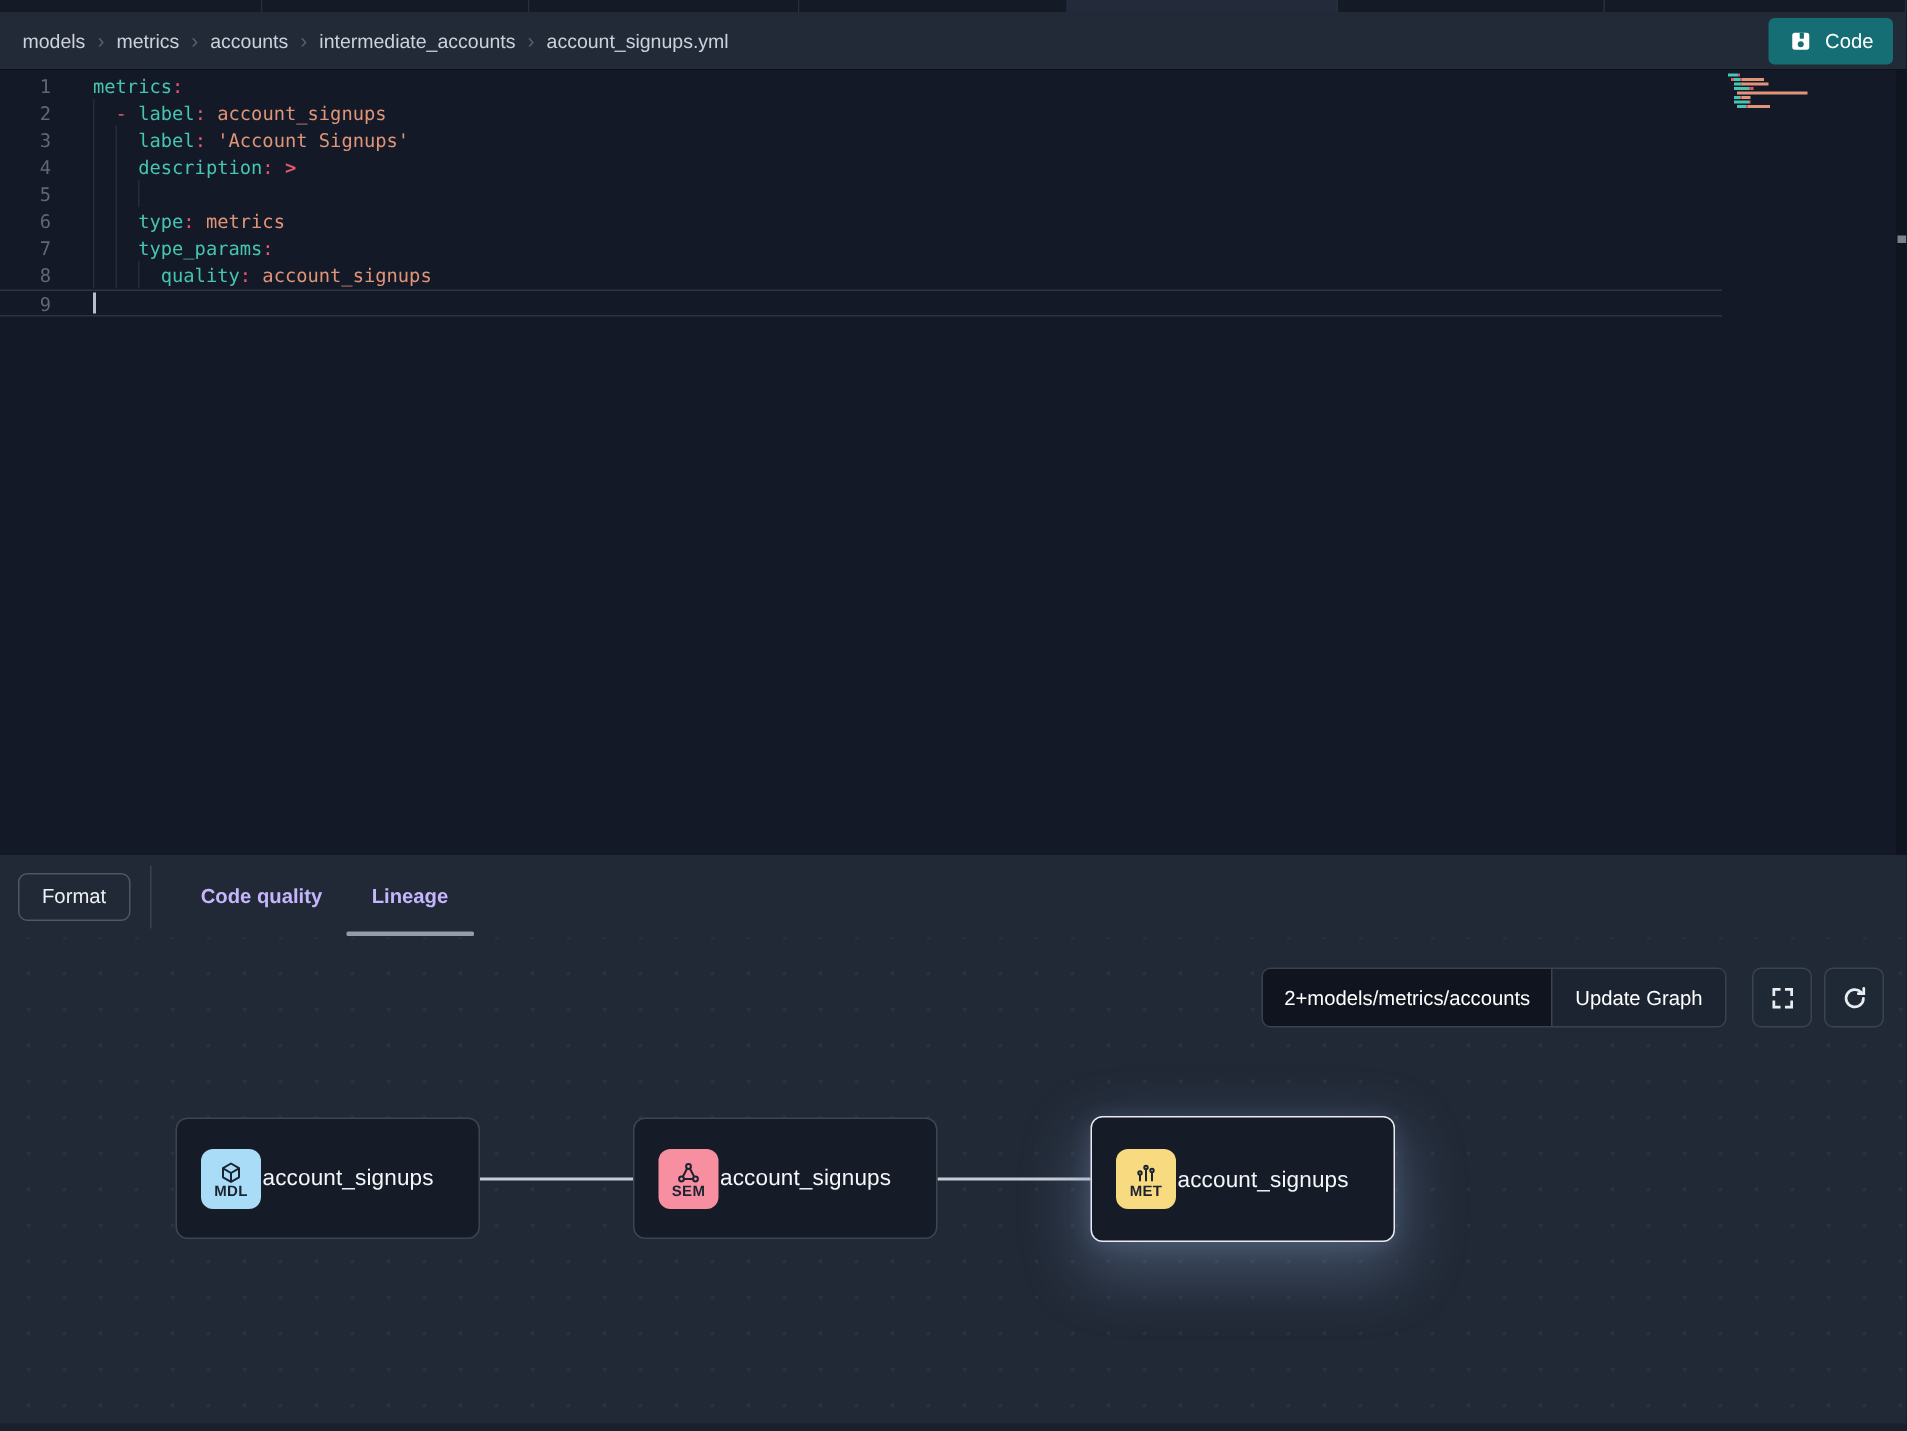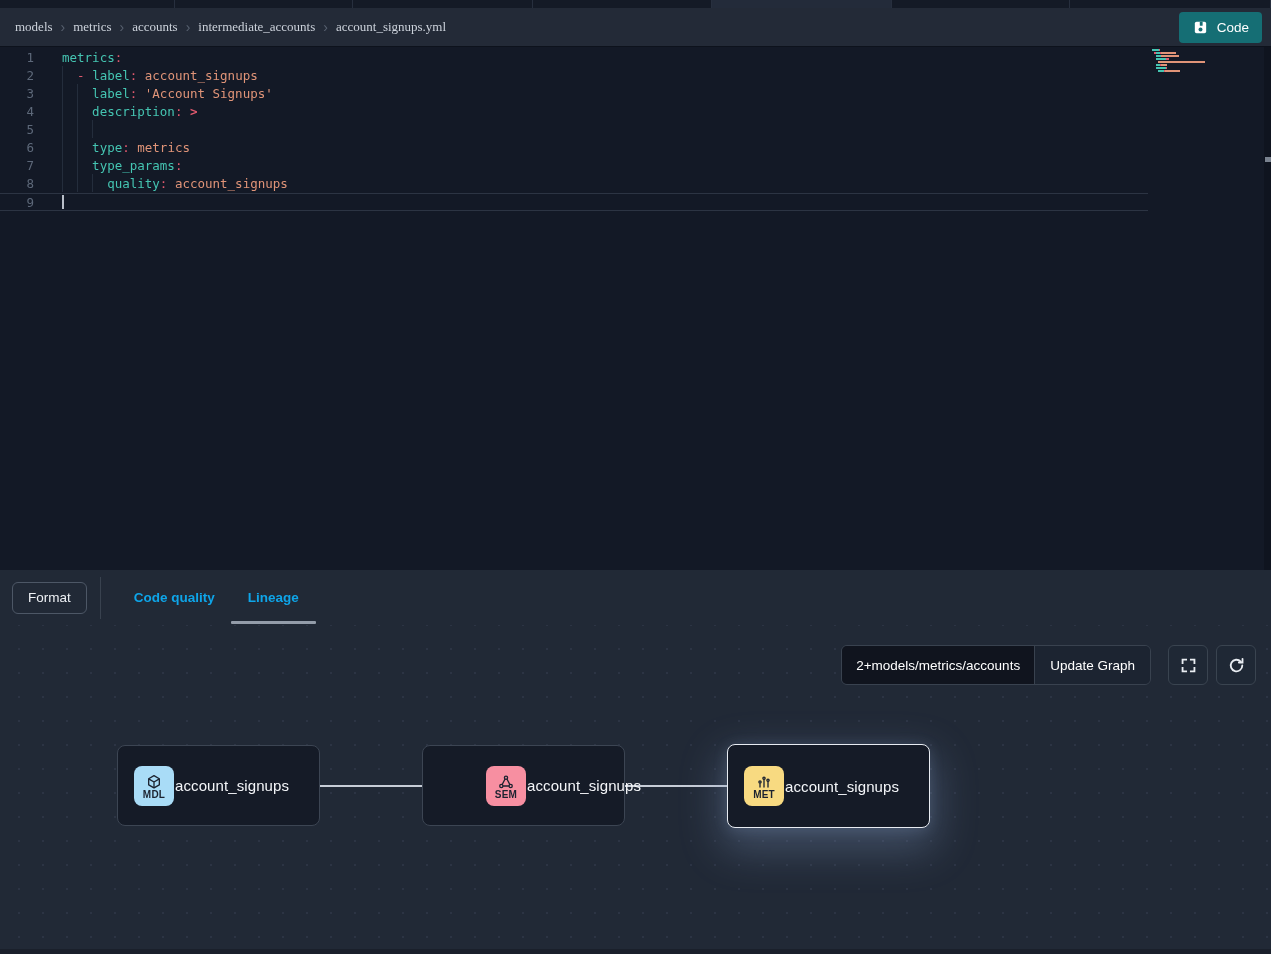--- a/index.html
+++ b/index.html
@@ -9,21 +9,21 @@
   
   .window-tabs { height:8px; display:flex; background:#10141f; }
   .wtab { height:8px; background:#141a26; border-right:1px solid #272f3e; }
   .wtab.active { background:#232b3a; }
 
   
   .breadcrumb-bar { height:39px; background:#232a37; display:flex; align-items:center;
                     justify-content:space-between; padding:0 6px 0 15px;
                     border-bottom:1px solid #0d121c; }
   .breadcrumb { display:flex; align-items:center; gap:8px; font-size:13px; color:#ccd2db; }
-  .crumb { cursor:default;font-family:Liberation Serif, serif; }
+  .crumb { cursor:default; }
   .crumb-sep { color:#57606f; font-size:14px; }
   .save-button { display:flex; align-items:center; gap:8px; background:#156e74; color:#fff;
                  border:none; border-radius:4px; height:31px; padding:0 13px;
                  font-size:13.5px; font-family:inherit; cursor:pointer; margin-right:3px; }
 
   
   .editor { position:relative; height:523px; background:#131926; overflow:hidden; }
   .editor-lines { padding-top:2px; }
   .editor-line { display:flex; height:18px; line-height:18px;
                  font-family:"DejaVu Sans Mono", monospace; font-size:12.5px; }
@@ -55,21 +55,21 @@
 
   
   .bottom-panel { position:absolute; left:0; top:570px; width:1271px; height:384px;
                   background:#212936; }
   .panel-header { height:55px; display:flex; align-items:center; position:relative; }
   .format-button { margin-left:12px; height:32px; padding:0 15px; background:transparent;
                    border:1px solid #4d5766; border-radius:6px; color:#eef1f5;
                    font-size:13.5px; font-family:inherit; cursor:pointer; }
   .header-divider { width:1px; height:42px; background:#39424f; margin-left:13px; }
   .panel-tab { position:relative; height:55px; display:flex; align-items:center;
-               margin-left:33px; color:#0ea5e9; font-size:13.5px; font-weight:700; cursor:pointer; }
+               margin-left:33px; color:#c4b5fd; font-size:13.5px; font-weight:700; cursor:pointer; }
   .panel-tab.active::after { content:''; position:absolute; left:-17px; right:-17px;
                bottom:1px; height:3px; background:#939ca9; border-radius:1px; }
 
   .canvas { position:absolute; left:0; top:55px; right:0; bottom:0;
             background-image:radial-gradient(#2c3444 1px, transparent 1.3px);
             background-size:24px 24px; background-position:7px 12px; }
   .canvas-edge { position:absolute; left:0; right:0; bottom:0; height:5px; background:#1a202b; }
 
   .lineage-toolbar { position:absolute; top:20px; right:15px; display:flex; gap:8px; }
   .selector-group { display:flex; height:40px; border:1px solid #39424f; border-radius:6px;
@@ -273,21 +273,21 @@
               <svg width="16" height="16" viewBox="0 0 24 24" fill="none" stroke="#1c2330" stroke-width="2" stroke-linejoin="round">
                 <path d="M12 2.5l8 4.6v9.2l-8 4.6-8-4.6V7.1z"></path>
                 <path d="M12 12l8-4.6M12 12L4 7.4M12 12v9"></path>
               </svg>
             </span>
             <span class="badge-label">MDL</span>
           </div>
           <span class="node-label">account_signups</span>
         </div>
         <div class="node" style="left: 422px;">
-          <div class="badge" style="background: rgb(247, 143, 161); margin-left: 47px;">
+          <div class="badge" style="background: rgb(247, 143, 161);">
             <span style="display: flex;">
               <svg width="16" height="16" viewBox="0 0 24 24" fill="none" stroke="#1c2330" stroke-width="2">
                 <circle cx="12" cy="5.5" r="2.4"></circle>
                 <circle cx="5" cy="18" r="2.4"></circle>
                 <circle cx="19" cy="18" r="2.4"></circle>
                 <path d="M10.6 7.5L6.3 15.8M13.4 7.5l4.3 8.3M7.6 18h8.8"></path>
               </svg>
             </span>
             <span class="badge-label">SEM</span>
           </div>

